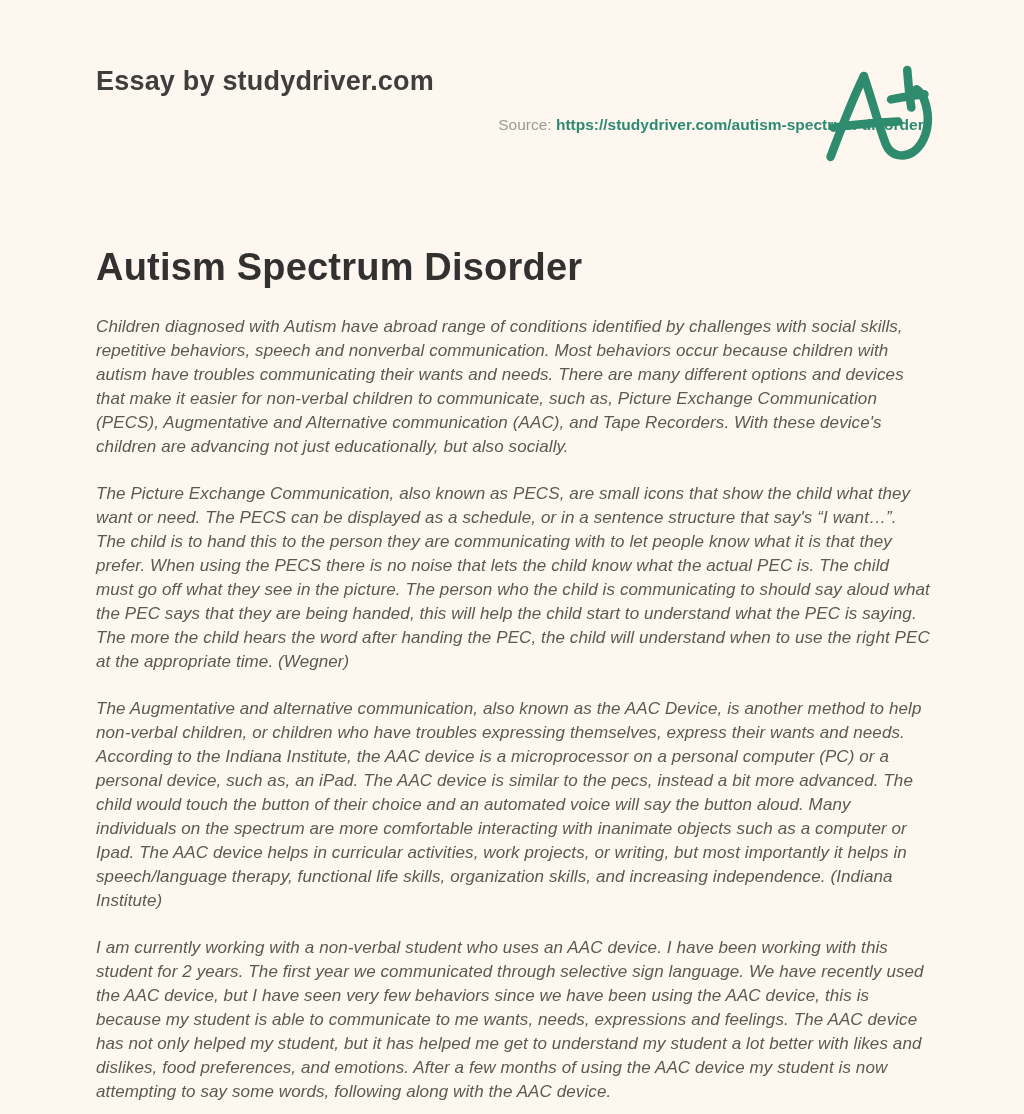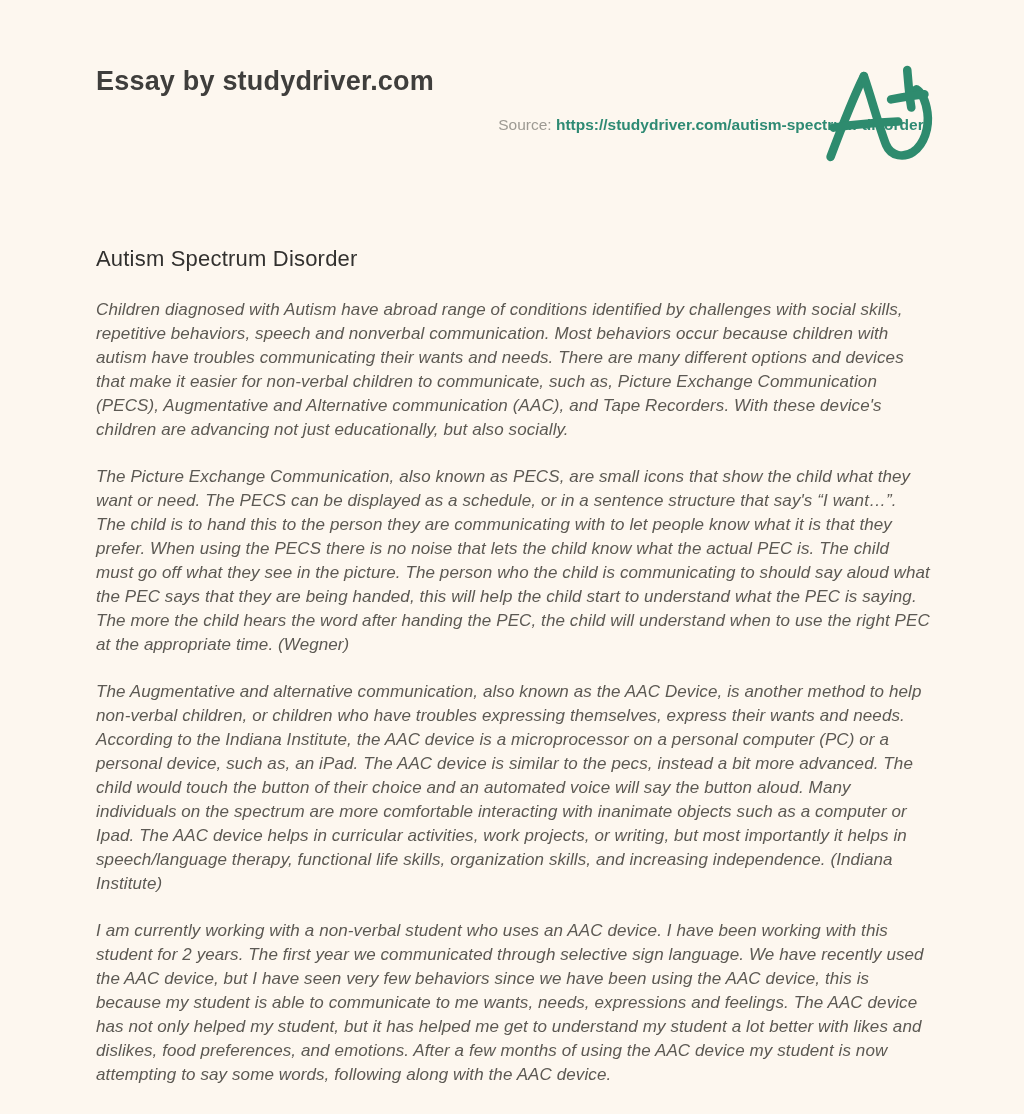--- a/index.html
+++ b/index.html
@@ -35,22 +35,22 @@
   }
   .logo {
     position:absolute;
     top:56px;
     right:84px;
     width:124px;
     height:116px;
   }
   .doc-title {
     margin-top:112px;
-    font-size:22px;
-    font-weight:400;
+    font-size:38px;
+    font-weight:700;
     color:#32312f;
     letter-spacing:0.2px;
   }
   .essay {
     margin-top:26px;
     width:834px;
   }
   .essay p {
     font-size:17px;
     line-height:24px;

